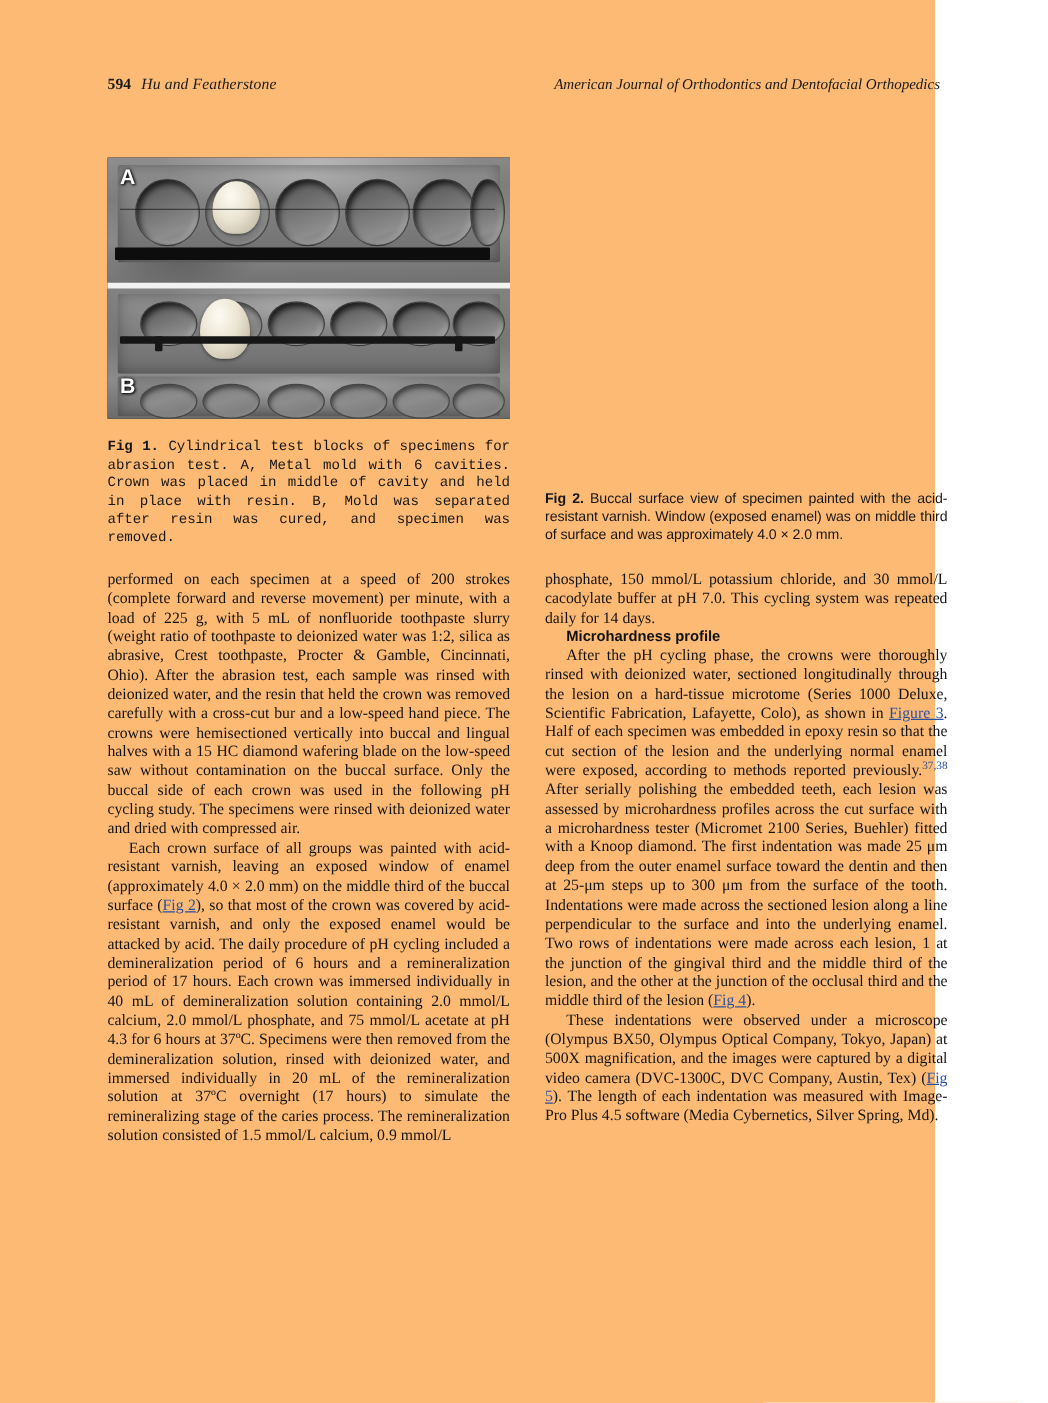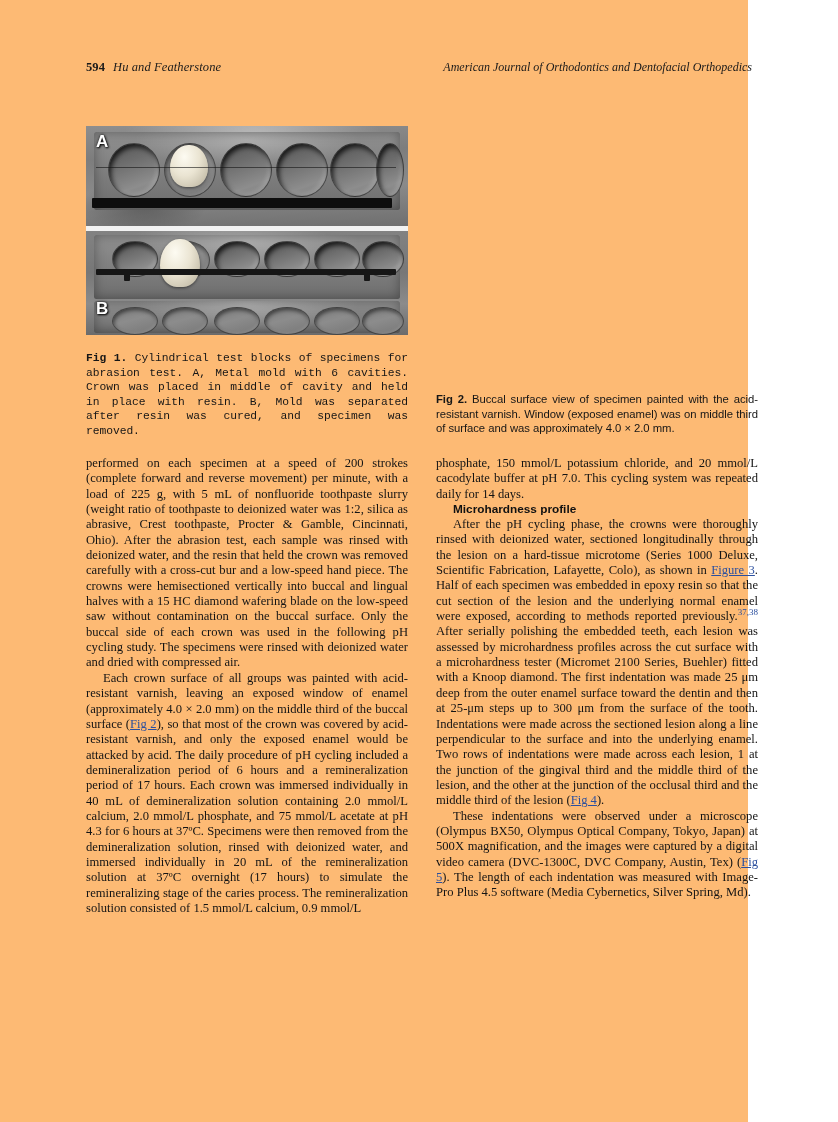--- a/index.html
+++ b/index.html
@@ -295,21 +295,21 @@
   <div class="caption cap2">
     <span class="fignum">Fig 2.</span><span> Buccal surface view of specimen painted with the acid-resistant varnish. Window (exposed enamel) was on middle third of surface and was approximately 4.0 × 2.0 mm.</span>
   </div>
 
   <div class="body-text body-left">
     <p class="noindent">performed on each specimen at a speed of 200 strokes (complete forward and reverse movement) per minute, with a load of 225 g, with 5 mL of nonfluoride toothpaste slurry (weight ratio of toothpaste to deionized water was 1:2, silica as abrasive, Crest toothpaste, Procter &amp; Gamble, Cincinnati, Ohio). After the abrasion test, each sample was rinsed with deionized water, and the resin that held the crown was removed carefully with a cross-cut bur and a low-speed hand piece. The crowns were hemisectioned vertically into buccal and lingual halves with a 15 HC diamond wafering blade on the low-speed saw without contamination on the buccal surface. Only the buccal side of each crown was used in the following pH cycling study. The specimens were rinsed with deionized water and dried with compressed air.</p>
     <p><span>Each crown surface of all groups was painted with acid-resistant varnish, leaving an exposed window of enamel (approximately 4.0 × 2.0 mm) on the middle third of the buccal surface (</span><a class="xref" href="#">Fig 2</a><span>), so that most of the crown was covered by acid-resistant varnish, and only the exposed enamel would be attacked by acid. The daily procedure of pH cycling included a demineralization period of 6 hours and a remineralization period of 17 hours. Each crown was immersed individually in 40 mL of demineralization solution containing 2.0 mmol/L calcium, 2.0 mmol/L phosphate, and 75 mmol/L acetate at pH 4.3 for 6 hours at 37ºC. Specimens were then removed from the demineralization solution, rinsed with deionized water, and immersed individually in 20 mL of the remineralization solution at 37ºC overnight (17 hours) to simulate the remineralizing stage of the caries process. The remineralization solution consisted of 1.5 mmol/L calcium, 0.9 mmol/L</span></p>
   </div>
 
   <div class="body-text body-right">
-    <p class="noindent">phosphate, 150 mmol/L potassium chloride, and 20 mmol/L cacodylate buffer at pH 7.0. This cycling system was repeated daily for 14 days.</p>
+    <p class="noindent">phosphate, 150 mmol/L potassium chloride, and 30 mmol/L cacodylate buffer at pH 7.0. This cycling system was repeated daily for 14 days.</p>
 
     <p class="subhead">Microhardness profile</p>
 
     <p><span>After the pH cycling phase, the crowns were thoroughly rinsed with deionized water, sectioned longitudinally through the lesion on a hard-tissue microtome (Series 1000 Deluxe, Scientific Fabrication, Lafayette, Colo), as shown in </span><a class="xref" href="#">Figure 3</a><span>. Half of each specimen was embedded in epoxy resin so that the cut section of the lesion and the underlying normal enamel were exposed, according to methods reported previously.</span><sup class="xref">37,38</sup><span> After serially polishing the embedded teeth, each lesion was assessed by microhardness profiles across the cut surface with a microhardness tester (Micromet 2100 Series, Buehler) fitted with a Knoop diamond. The first indentation was made 25 μm deep from the outer enamel surface toward the dentin and then at 25-μm steps up to 300 μm from the surface of the tooth. Indentations were made across the sectioned lesion along a line perpendicular to the surface and into the underlying enamel. Two rows of indentations were made across each lesion, 1 at the junction of the gingival third and the middle third of the lesion, and the other at the junction of the occlusal third and the middle third of the lesion (</span><a class="xref" href="#">Fig 4</a><span>).</span></p>
 
     <p><span>These indentations were observed under a microscope (Olympus BX50, Olympus Optical Company, Tokyo, Japan) at 500X magnification, and the images were captured by a digital video camera (DVC-1300C, DVC Company, Austin, Tex) (</span><a class="xref" href="#">Fig 5</a><span>). The length of each indentation was measured with Image-Pro Plus 4.5 software (Media Cybernetics, Silver Spring, Md).</span></p>
   </div>
 
 </div>
 

